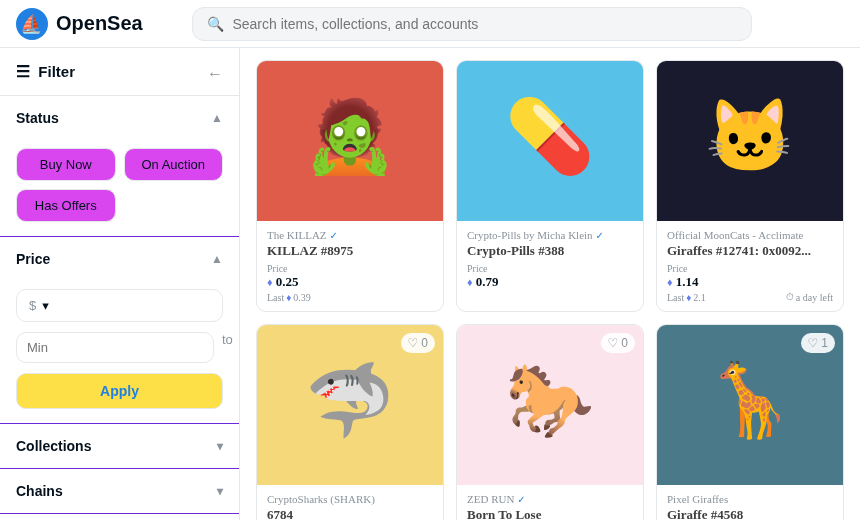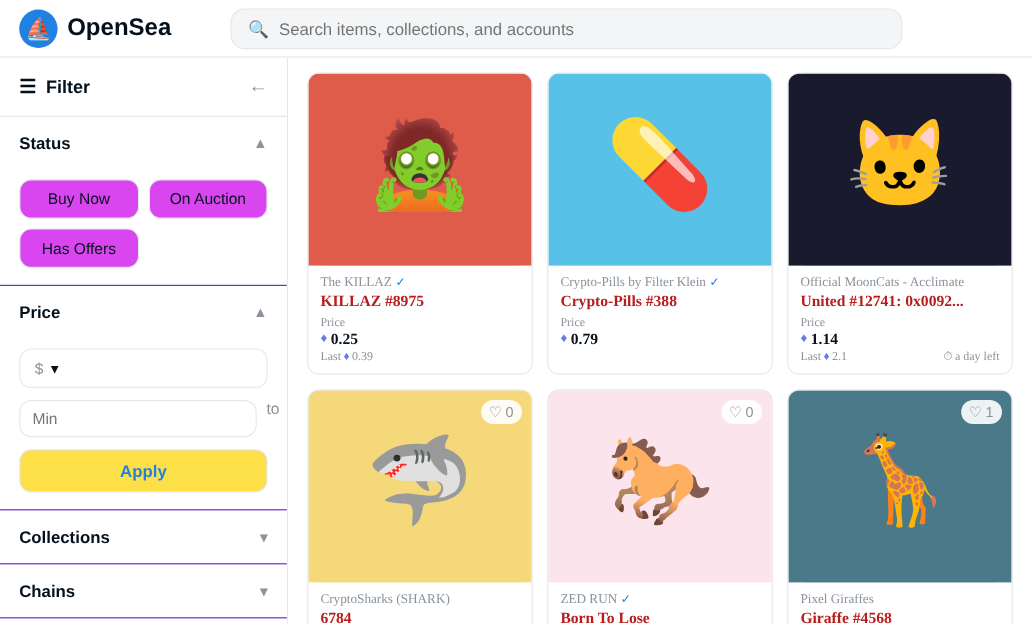--- a/index.html
+++ b/index.html
@@ -86,21 +86,21 @@
     .nft-image { width: 100%; height: 160px; object-fit: cover; position: relative; overflow: hidden; }
     .like-btn {
       position: absolute; top: 8px; right: 8px;
       display: flex; align-items: center; gap: 3px;
       background: rgba(255,255,255,0.9); border-radius: 20px;
       padding: 3px 7px; font-size: 12px; color: #8a939b; cursor: pointer;
     }
     .nft-info { padding: 8px 10px; font-family: Liberation Serif, serif; }
     .nft-collection { font-size: 11px; color: #8a939b; display: flex; align-items: center; gap: 3px; margin-bottom: 2px; }
     .verified-icon { color: #2081e2; font-size: 10px; }
-    .nft-name { font-size: 13px; font-weight: 600; color: #b91c1c; margin-bottom: 4px; }
+    .nft-name { font-size: 13px; font-weight: 600; color: #404040; margin-bottom: 4px; }
     .nft-price-row { display: flex; justify-content: space-between; align-items: flex-end; }
     .price-label { font-size: 10px; color: #8a939b; }
     .price-value { display: flex; align-items: center; gap: 3px; font-size: 13px; font-weight: 600; color: #04111d; }
     .eth-icon { color: #627eea; font-size: 11px; }
     .last-sale { font-size: 10px; color: #8a939b; display: flex; align-items: center; gap: 2px; margin-top: 2px; }
     .timer { font-size: 10px; color: #8a939b; display: flex; align-items: center; gap: 2px; }
   </style>
 </head>
 <body>
 
@@ -212,21 +212,21 @@
         <div class="nft-card">
       <div class="nft-image" style="position:relative; background:#57c1e8;">
         <svg viewBox="0 0 200 200" xmlns="http://www.w3.org/2000/svg" style="width:100%;height:160px;">
           <rect width="200" height="200" fill="#57c1e8"></rect>
           <text x="100" y="125" text-anchor="middle" font-size="90">💊</text>
         </svg>
         
       </div>
       <div class="nft-info">
         <div class="nft-collection">
-          <span>Crypto-Pills by Filter Klein</span>
+          <span>Crypto-Pills by Micha Klein</span>
           <span class="verified-icon">✓</span>
         </div>
         <div class="nft-name">Crypto-Pills #388</div>
         <div class="nft-price-row">
           <div>
             <div class="price-label">Price</div>
             <div class="price-value">
               <span class="eth-icon">♦</span>
               <span>0.79</span>
             </div>
@@ -242,21 +242,21 @@
           <rect width="200" height="200" fill="#1a1a2e"></rect>
           <text x="100" y="125" text-anchor="middle" font-size="90">🐱</text>
         </svg>
         
       </div>
       <div class="nft-info">
         <div class="nft-collection">
           <span>Official MoonCats - Acclimate</span>
 
         </div>
-        <div class="nft-name">United #12741: 0x0092...</div>
+        <div class="nft-name">Giraffes #12741: 0x0092...</div>
         <div class="nft-price-row">
           <div>
             <div class="price-label">Price</div>
             <div class="price-value">
               <span class="eth-icon">♦</span>
               <span>1.14</span>
             </div>
 
       <div class="last-sale">
         <span>Last</span>

